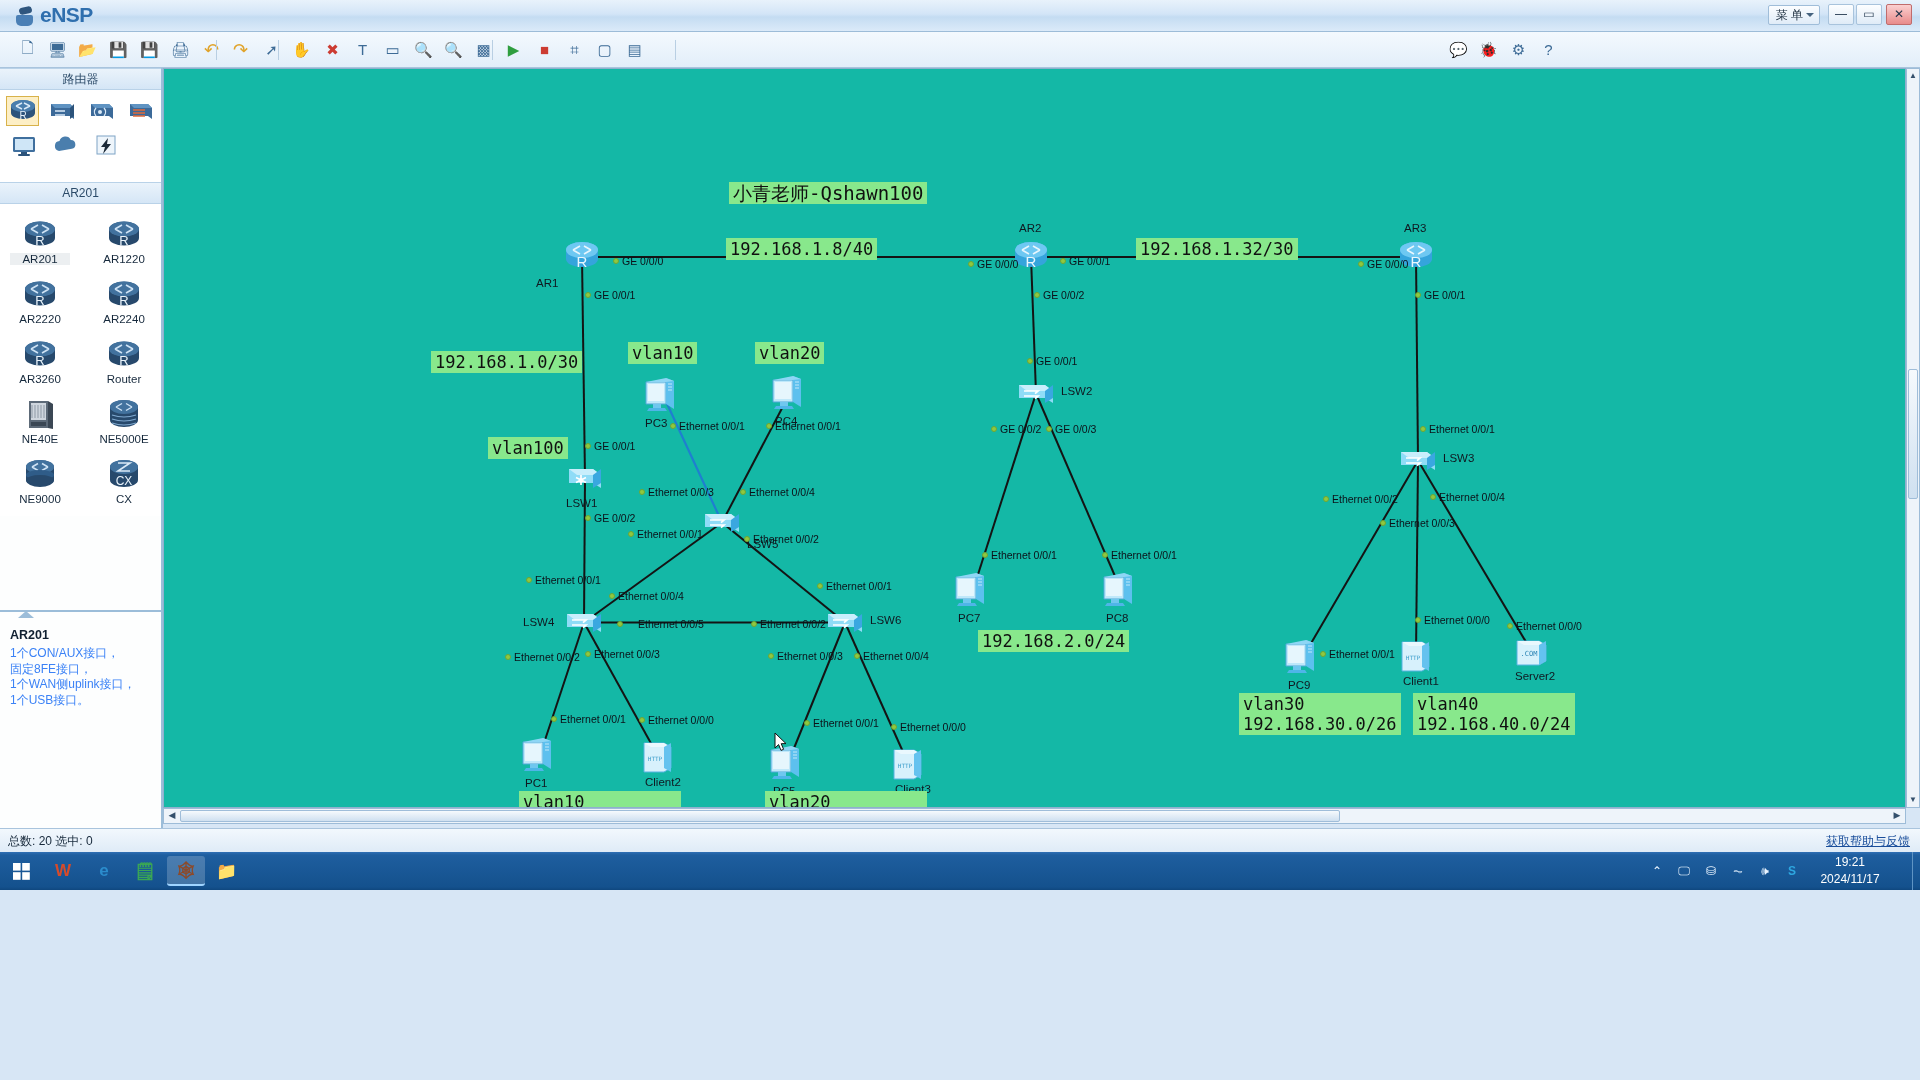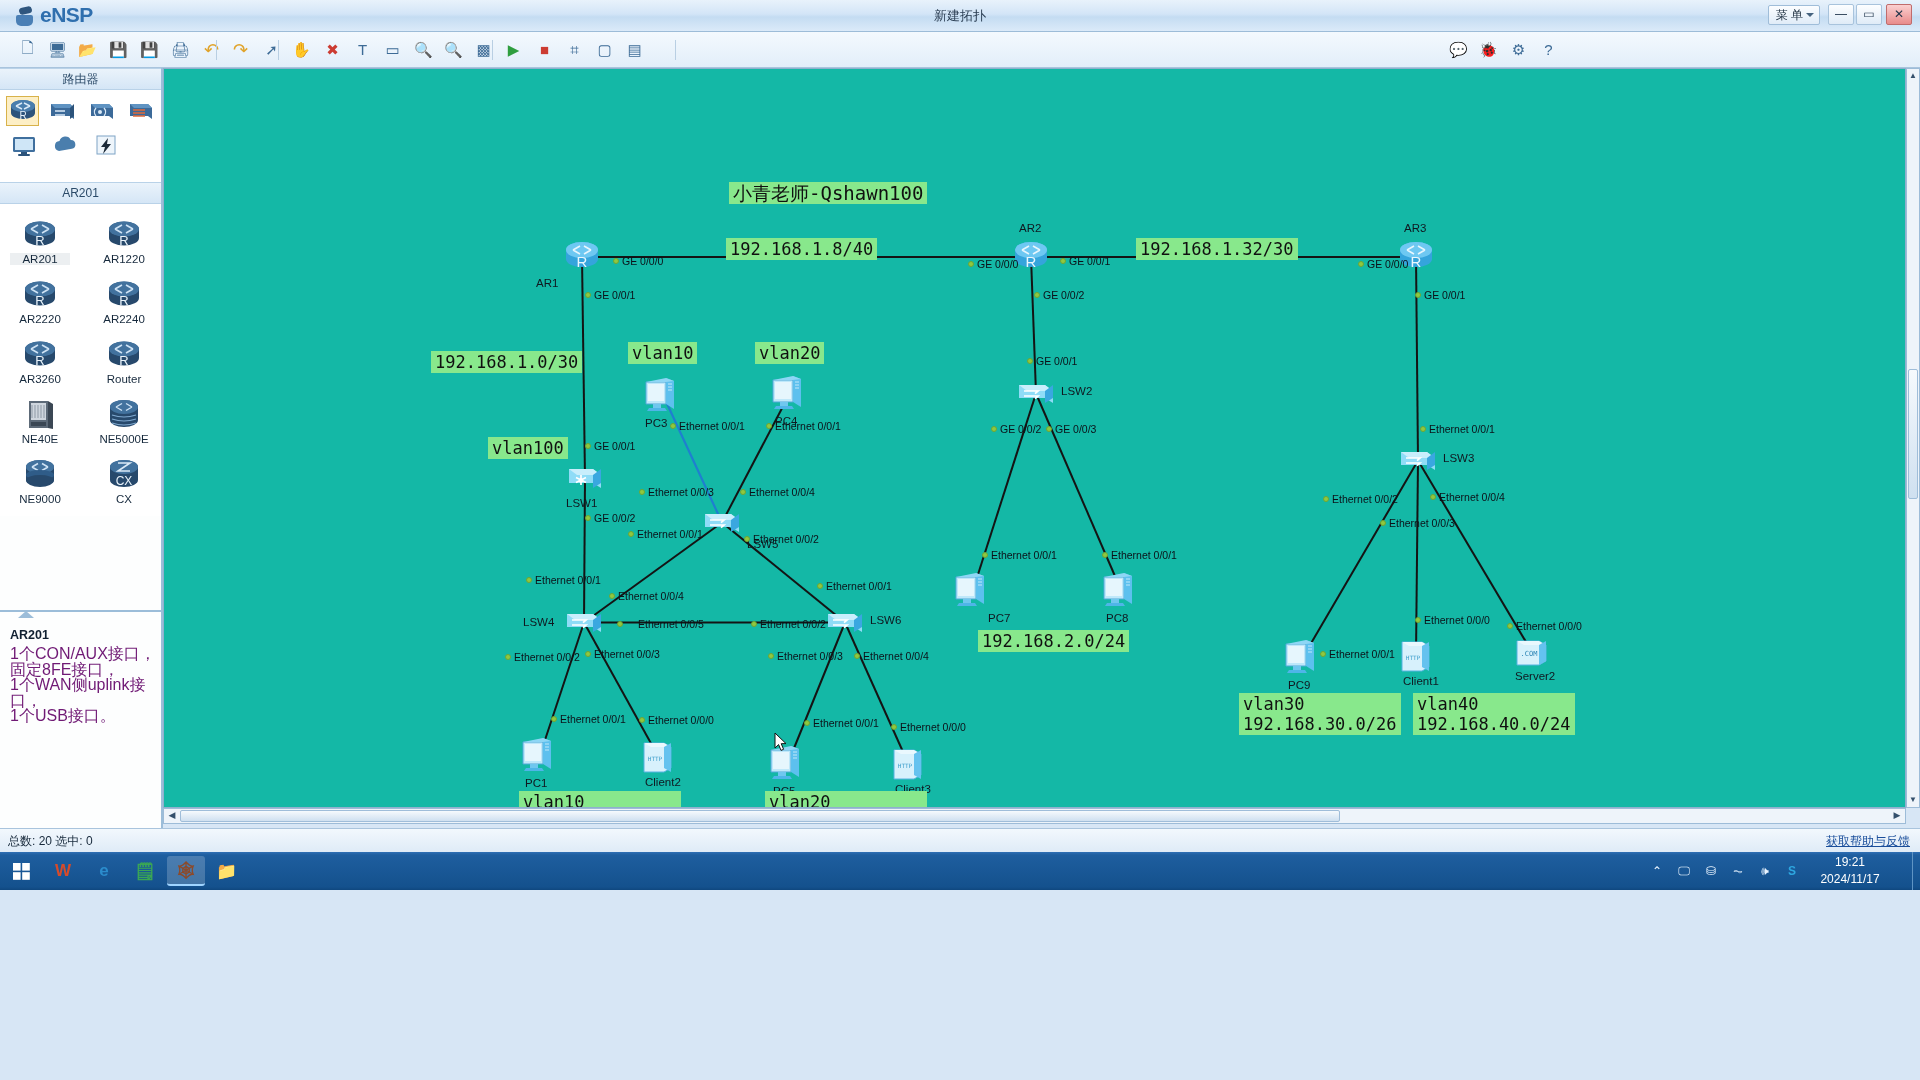--- a/index.html
+++ b/index.html
@@ -79,21 +79,21 @@
 
   #infobox{
     position:absolute; left:0; bottom:0; width:161px; height:218px;
     background:#fdfefe; border-top:2px solid #9cbdd9;
   }
   #infobox .nub{
     position:absolute; left:18px; top:-1px; width:0;height:0;
     border-left:8px solid transparent;border-right:8px solid transparent;border-bottom:7px solid #9cbdd9;
   }
   #infobox .ti{ font-size:12.5px; font-weight:bold; color:#102030; margin:16px 0 4px 10px; }
-  #infobox .ln{ font-size:16px; color:#701a75; margin-left:10px; line-height:15.5px; }
+  #infobox .ln{ font-size:12px; color:#3b82f6; margin-left:10px; line-height:15.5px; }
 
   
   #canvaswrap{
     position:absolute; left:163px; top:68px; width:1743px; height:740px;
     background:#14b8a6; border:1px solid #8fb0cd;
   }
   #canvas{ position:absolute; left:0; top:0; width:1741px; height:738px; overflow:hidden; }
   #canvas svg{ position:absolute; left:0; top:0; }
 
   .node{ position:absolute; }
@@ -144,21 +144,20 @@
   #cursor{ position:absolute; left:610px; top:663px; z-index:50; }
 </style>
 </head>
 <body>
 
 <div id="titlebar">
   <div id="logo">
     <span class="mark"></span>
     <span class="txt">eNSP</span>
   </div>
-  <div id="doctitle">新建拓扑</div>
   <div id="menu-btn">
     <span>菜 单</span>
     <span class="cv"></span>
   </div>
   <div class="winbtn" id="btn-min">—</div>
   <div class="winbtn" id="btn-max">▭</div>
   <div class="winbtn" id="btn-close">✕</div>
 </div>
 
 <div id="toolbar">
@@ -553,21 +552,21 @@
           <svg width="38" height="42" viewBox="0 0 38 42">
       <path d="M2 8 h20 v22 H2z" fill="#bfe8fa" stroke="#4fa8d8"></path>
       <path d="M4 10 h16 v17 H4z" fill="#e6f6fd"></path>
       <path d="M22 4 l8 3 v28 l-8 -5z" fill="#5dc0ee"></path>
       <path d="M2 8 l20 -4 l8 3 l-8 1z" fill="#8ed6f5"></path>
       <path d="M9 30 h8 v4 H9z" fill="#6fc7ef"></path>
       <path d="M5 34 h16 l2 3 H3z" fill="#4fb5e8"></path>
       <path d="M24 10 h4 M24 13 h4 M24 16 h4" stroke="#bfe8fa" stroke-width="1.1"></path>
           </svg>
         </div>
-        <div class="nlabel" style="left: 824px; top: 543px;">PC7</div>
+        <div class="nlabel" style="left: 794px; top: 543px;">PC7</div>
         <div class="node" style="left: 938px; top: 500px;">
           <svg width="38" height="42" viewBox="0 0 38 42">
       <path d="M2 8 h20 v22 H2z" fill="#bfe8fa" stroke="#4fa8d8"></path>
       <path d="M4 10 h16 v17 H4z" fill="#e6f6fd"></path>
       <path d="M22 4 l8 3 v28 l-8 -5z" fill="#5dc0ee"></path>
       <path d="M2 8 l20 -4 l8 3 l-8 1z" fill="#8ed6f5"></path>
       <path d="M9 30 h8 v4 H9z" fill="#6fc7ef"></path>
       <path d="M5 34 h16 l2 3 H3z" fill="#4fb5e8"></path>
       <path d="M24 10 h4 M24 13 h4 M24 16 h4" stroke="#bfe8fa" stroke-width="1.1"></path>
           </svg>

